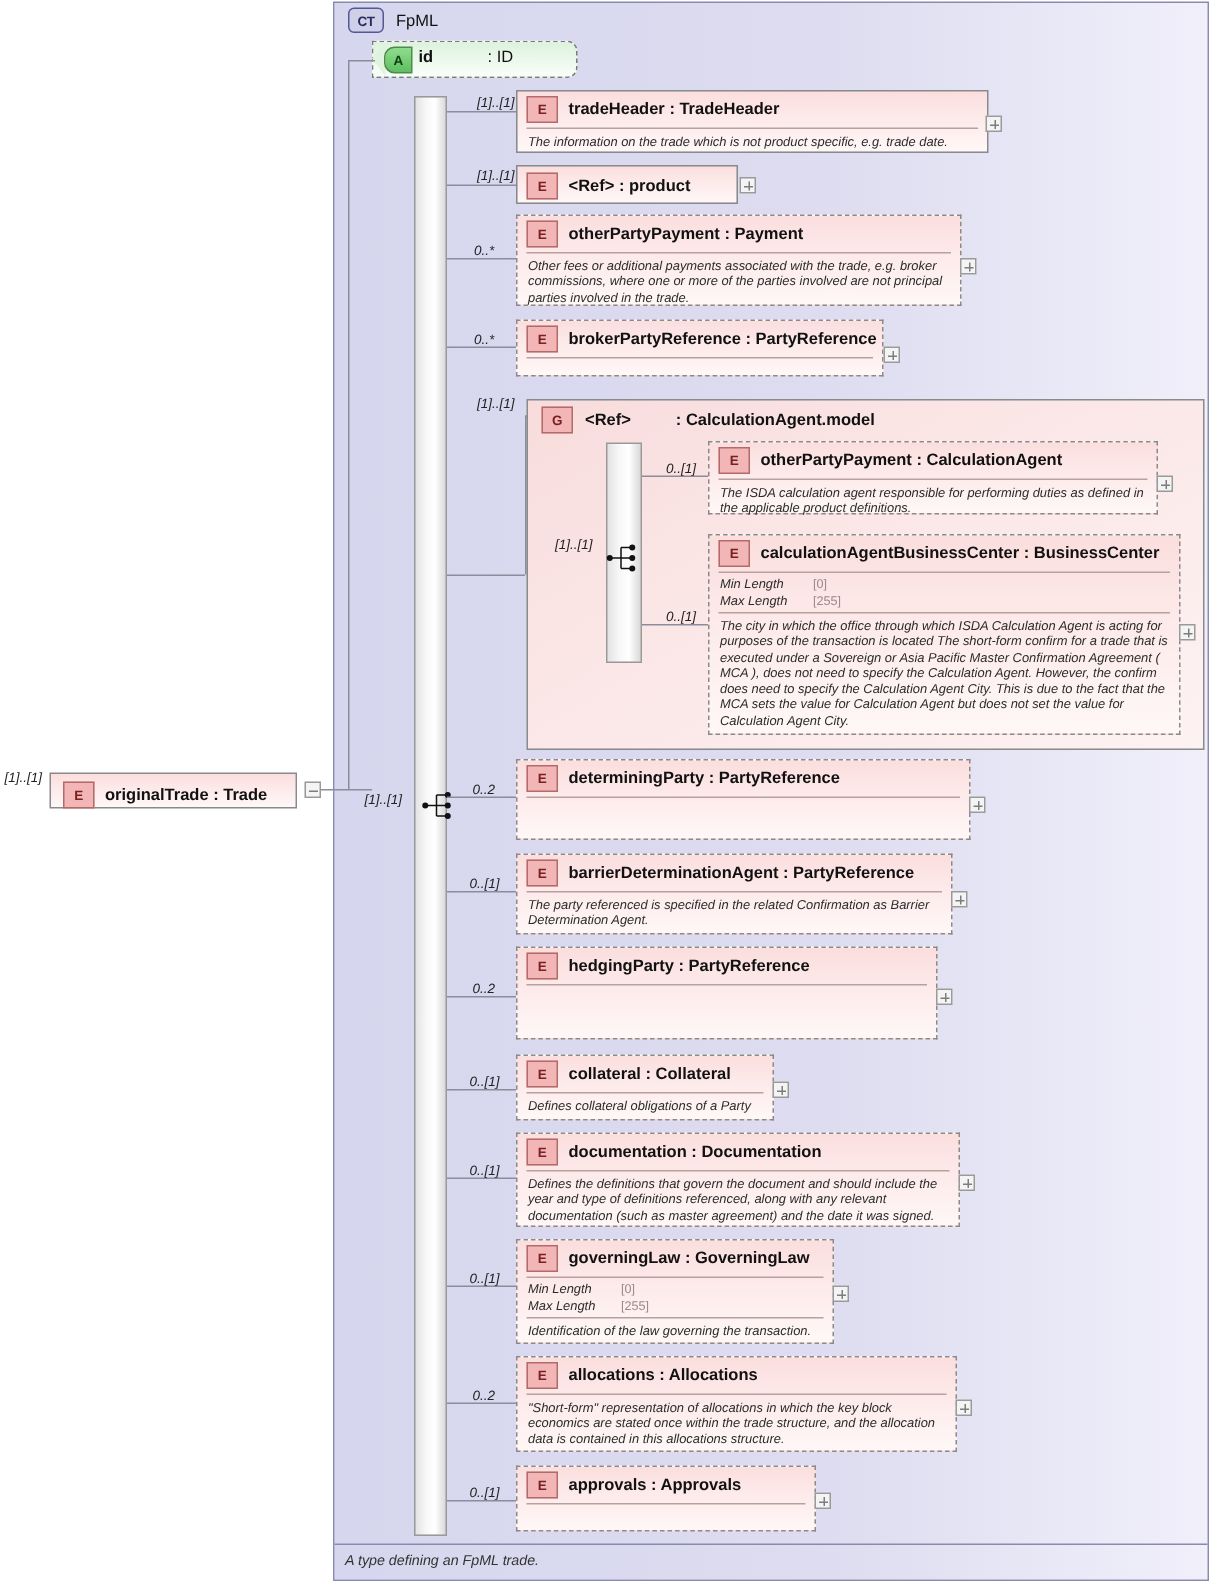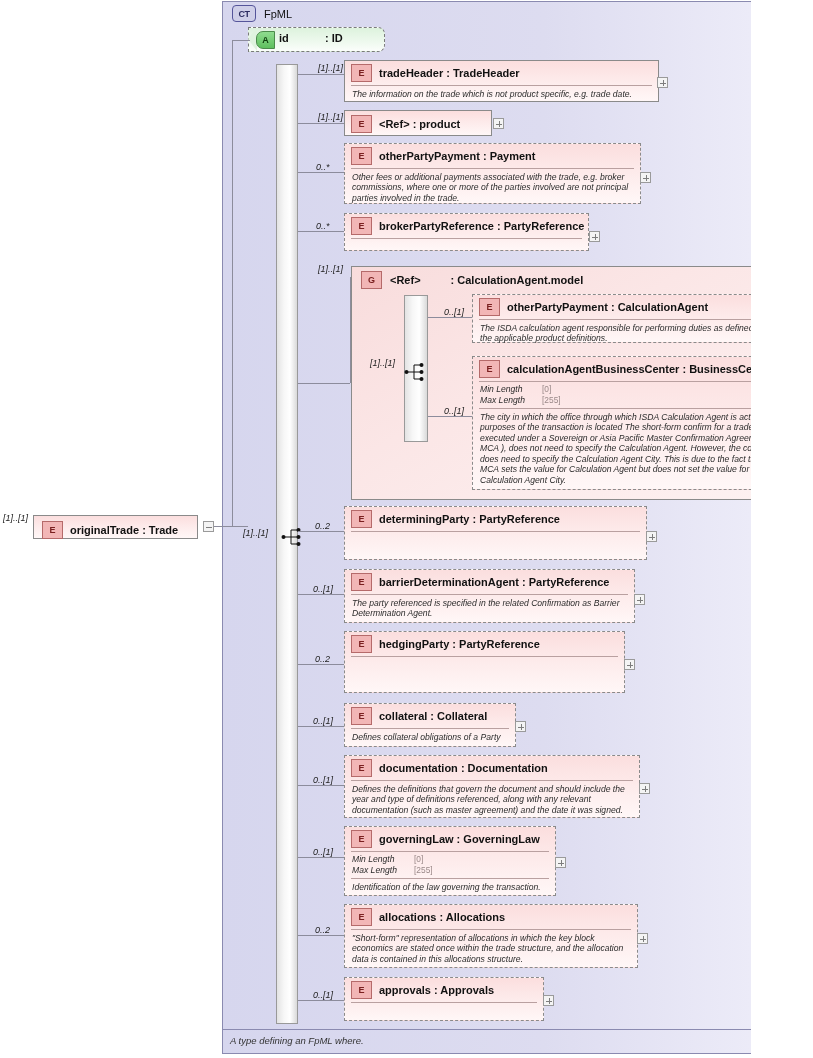--- a/index.html
+++ b/index.html
@@ -1,17 +1,17 @@
 <!DOCTYPE html>
 <html><head>
 <meta charset="utf-8">
 <style>
   html,body{margin:0;padding:0;background:#ffffff;}
   body{font-family:"Liberation Sans",sans-serif;}
-  #canvas{position:relative;width:751px;height:1058px;overflow:hidden;background:#fff;}
+  #canvas{position:relative;width:813px;height:1058px;overflow:hidden;background:#fff;}
 
   
   .ct-box{position:absolute;left:222px;top:1px;width:584px;height:1053px;
           background:linear-gradient(90deg,#d6d6ee 0%,#dddcf0 55%,#f0effa 100%);
           border:1px solid #8a8ab0;box-sizing:border-box;}
   .ct-header{position:absolute;left:232px;top:5px;display:flex;align-items:center;gap:8px;}
   .ct-badge{width:22px;height:15px;border:1px solid #55559a;border-radius:4px;
             background:#cfcfe8;font-size:9px;font-weight:bold;color:#2b2b60;
             display:flex;align-items:center;justify-content:center;letter-spacing:-0.4px;}
   .ct-title{font-size:11px;color:#111;font-weight:normal;}
@@ -23,21 +23,21 @@
   .attr-box{position:absolute;left:248px;top:27px;width:137px;height:25px;
             background:linear-gradient(180deg,#ddf2dd 0%,#eef9ee 60%,#fbfefb 100%);
             border:1px dashed #7a7a7a;border-radius:0 7px 7px 0;box-sizing:border-box;}
   .attr-nose{position:absolute;left:248px;top:27px;width:0;height:0;
              border-top:12.5px solid transparent;border-bottom:12.5px solid transparent;
              border-right:9px solid #dff3df;}
   .attr-badge{position:absolute;left:256px;top:31px;width:17px;height:16px;border:1px solid #4b8b4b;
               border-radius:7px 0 0 7px;background:linear-gradient(180deg,#8fdc8f,#5fbf5f);
               font-size:9px;font-weight:bold;color:#0d3d0d;display:flex;align-items:center;justify-content:center;}
   .attr-name{position:absolute;left:279px;top:32px;font-size:11px;font-weight:bold;color:#111;}
-  .attr-type{position:absolute;left:325px;top:32px;font-size:11px;font-weight:bold;color:#111;}
+  .attr-type{position:absolute;left:325px;top:32px;font-size:11px;font-weight:normal;color:#111;}
 
   
   .seq-bar{position:absolute;background:linear-gradient(90deg,#e3e3e3 0%,#f7f7f7 35%,#ffffff 65%,#d9d9d9 100%);
            border:1px solid #999;box-sizing:border-box;}
   .seq-icon{position:absolute;width:24px;height:20px;}
 
   
   .el{position:absolute;box-sizing:border-box;
       background:linear-gradient(180deg,#fbdede 0%,#fdeaea 45%,#fff7f7 100%);}
   .el.solid{border:1px solid #8a8a8a;}
@@ -83,21 +83,21 @@
 <body>
 
 <div id="canvas">
 
   <div class="ct-box"></div>
   <div class="ct-header">
     <span class="ct-badge">CT</span>
     <span class="ct-title">FpML</span>
   </div>
   <div class="ct-footer-rule"></div>
-  <div class="ct-footer">A type defining an FpML where.</div>
+  <div class="ct-footer">A type defining an FpML trade.</div>
 
   <div class="attr-box"></div>
   <div class="attr-nose"></div>
   <div class="attr-badge">A</div>
   <div class="attr-name">id</div>
   <div class="attr-type">: ID</div>
 
   <div class="ln lnv" style="left:232px;top:40px;height:486px;"></div>
   <div class="ln lnh" style="left:232px;top:40px;width:18px;"></div>
   <div class="ln lnh" style="left:232px;top:526px;width:16px;"></div>

